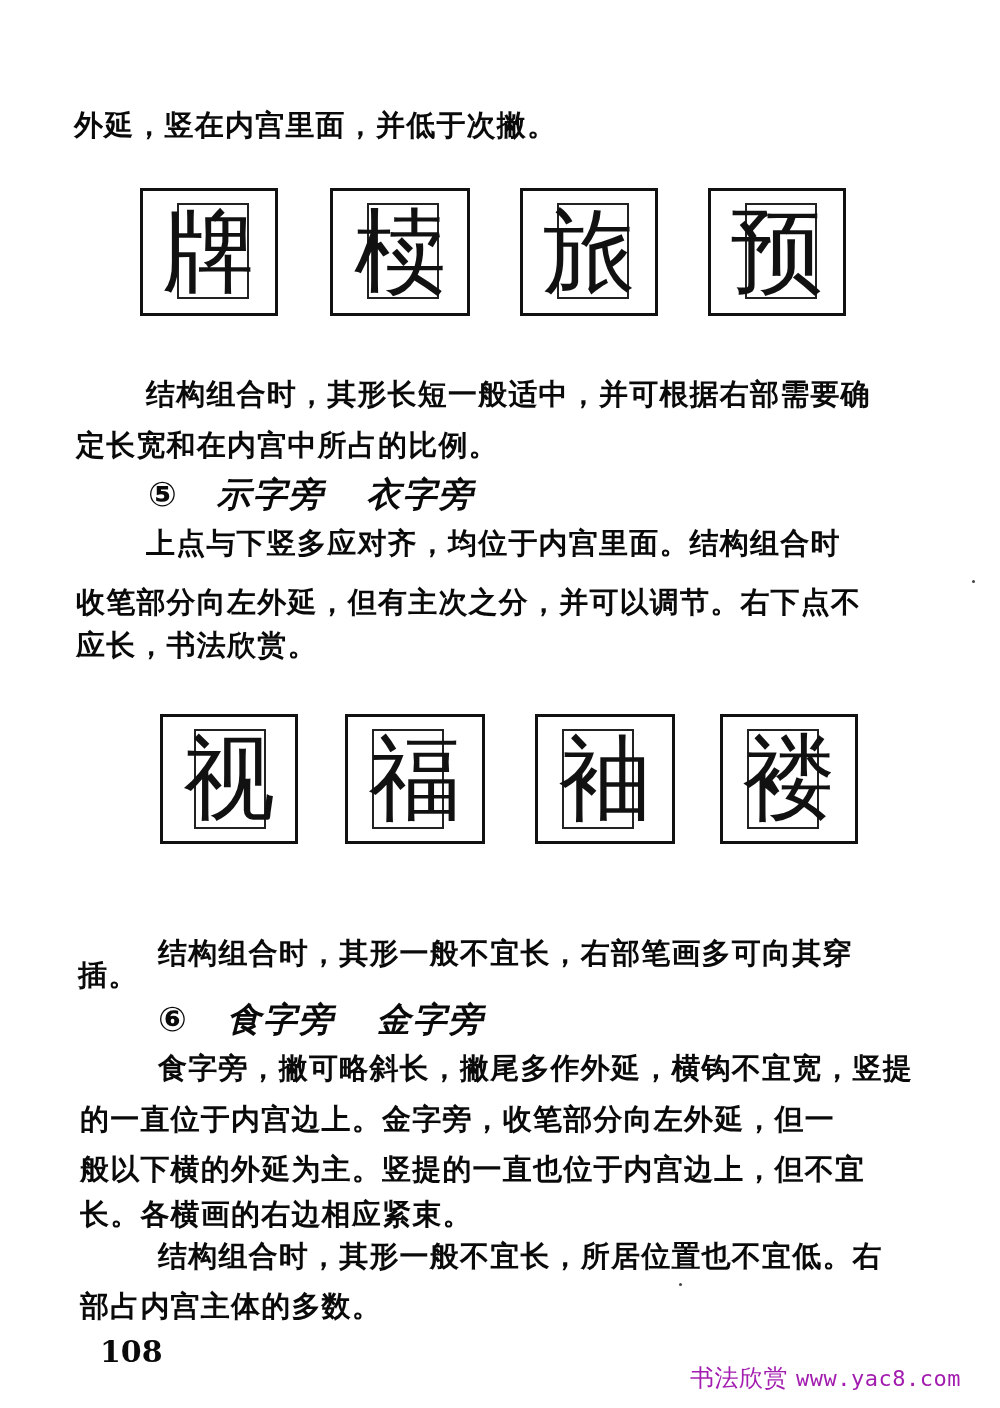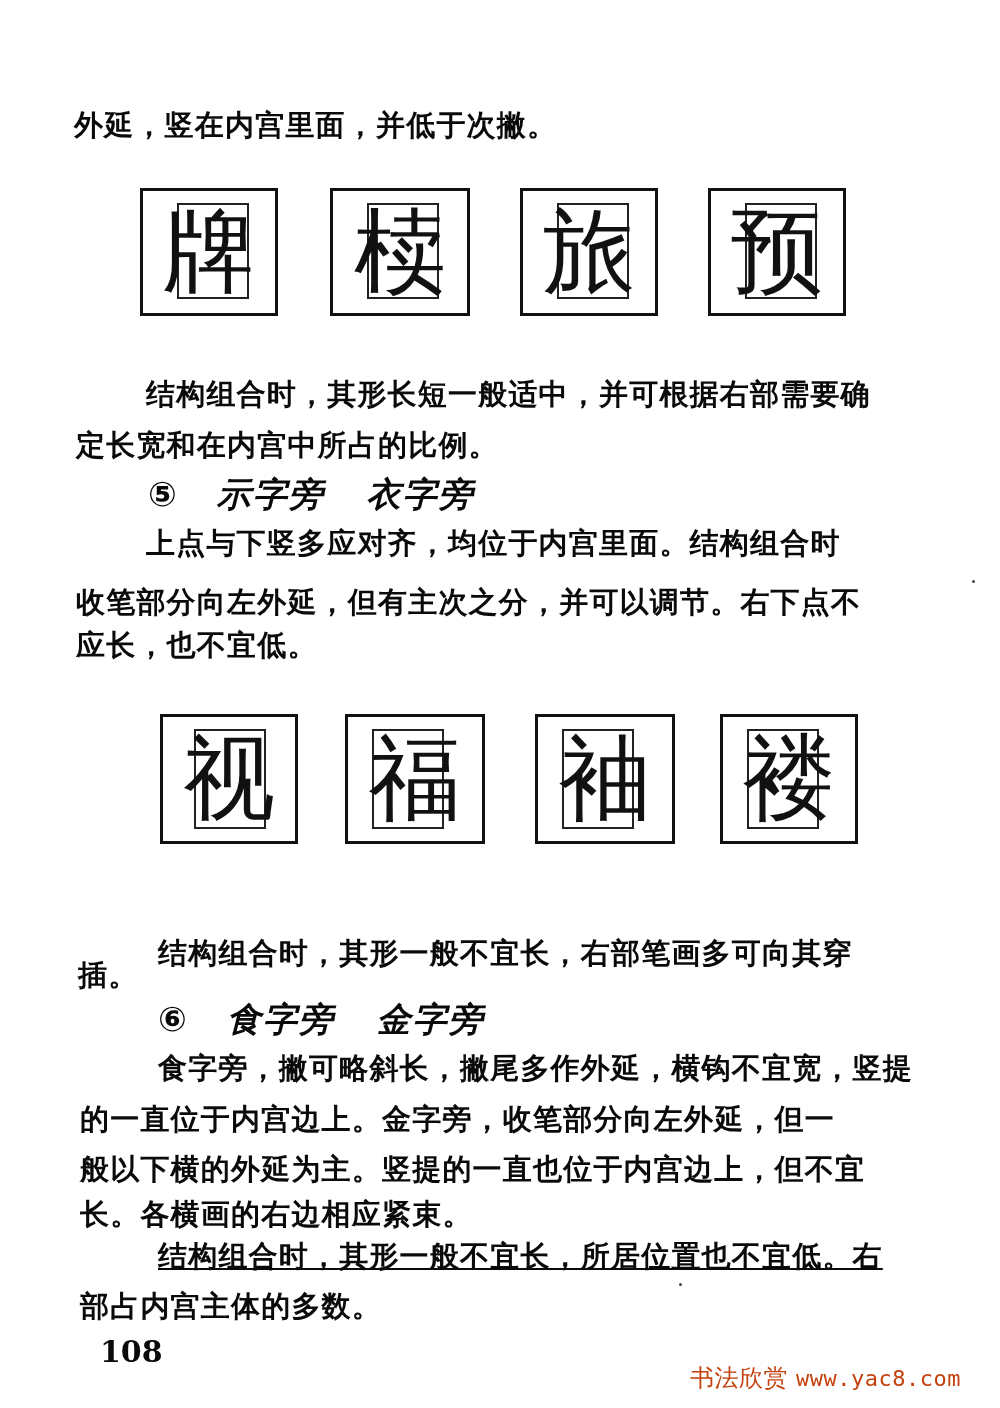--- a/index.html
+++ b/index.html
@@ -10,21 +10,21 @@
   .heading { position: absolute; white-space: nowrap; font-weight: bold; font-size: 34px; line-height: 34px; }
   .heading .num { display: inline-block; margin-right: 28px; }
   .heading .rad { display: inline-block; margin-right: 30px; letter-spacing: 2px; font-family: "DejaVu Serif", serif; font-style: italic; }
   .box { position: absolute; border: 3px solid #111; background: #fff; box-sizing: border-box; }
   .inner { position: absolute; border: 2px solid #222; box-sizing: border-box; }
   .glyph { position: absolute; left: 0; right: 0; top: 0; bottom: 0; display: flex;
            align-items: center; justify-content: center; font-size: 92px;
            font-family: "DejaVu Serif", serif; color: #111; line-height: 1; }
   .page-num { position: absolute; left: 100px; top: 1334px; font-size: 30px; font-weight: bold;
               font-family: "DejaVu Serif", serif; }
-  .watermark { position: absolute; left: 690px; top: 1362px; font-size: 24px; color: #c2410c;
+  .watermark { position: absolute; left: 690px; top: 1362px; font-size: 24px; color: #a21caf;
                font-family: "DejaVu Sans", sans-serif; white-space: nowrap; letter-spacing: 0.5px; }
   .watermark .url { font-family: "DejaVu Sans Mono", monospace; font-size: 22px; margin-left: 8px; }
   .speck { position: absolute; width: 3px; height: 3px; background: #444; border-radius: 50%; }
 </style>
 </head>
 <body>
 
 <div class="line" style="left:74px; top:107px;">外延，竖在内宫里面，并低于次撇。</div>
 
 <div>
@@ -50,21 +50,21 @@
 <div class="line" style="left:76px; top:427px;">定长宽和在内宫中所占的比例。</div>
 
 <div class="heading" style="left:148px; top:477px;">
   <span class="num">⑤</span>
   <span class="rad">示字旁</span>
   <span class="rad">衣字旁</span>
 </div>
 
 <div class="line" style="left:146px; top:525px;">上点与下竖多应对齐，均位于内宫里面。结构组合时</div>
 <div class="line" style="left:76px; top:576px;margin-top:8px;">收笔部分向左外延，但有主次之分，并可以调节。右下点不</div>
-<div class="line" style="left:76px; top:627px;">应长，也不宜低。</div>
+<div class="line" style="left:76px; top:627px;">应长，书法欣赏。</div>
 
 <div>
   <div class="box" style="left:160px; top:714px; width:138px; height:130px;">
     <div class="inner" style="left:31px; top:12px; width:72px; height:100px;"></div>
     <div class="glyph">视</div>
   </div>
   <div class="box" style="left:345px; top:714px; width:140px; height:130px;">
     <div class="inner" style="left:24px; top:12px; width:72px; height:100px;"></div>
     <div class="glyph">福</div>
   </div>
@@ -85,21 +85,21 @@
   <span class="num">⑥</span>
   <span class="rad">食字旁</span>
   <span class="rad">金字旁</span>
 </div>
 
 <div class="line" style="left:158px; top:1050px;">食字旁，撇可略斜长，撇尾多作外延，横钩不宜宽，竖提</div>
 <div class="line" style="left:80px; top:1101px;">的一直位于内宫边上。金字旁，收笔部分向左外延，但一</div>
 <div class="line" style="left:80px; top:1151px;">般以下横的外延为主。竖提的一直也位于内宫边上，但不宜</div>
 <div class="line" style="left:80px; top:1196px;">长。各横画的右边相应紧束。</div>
 
-<div class="line" style="left:158px; top:1238px;text-decoration:underline;">结构组合时，其形一般不宜长，所居位置也不宜低。右</div>
+<div class="line" style="left:158px; top:1238px;">结构组合时，其形一般不宜长，所居位置也不宜低。右</div>
 <div class="line" style="left:80px; top:1288px;">部占内宫主体的多数。</div>
 
 <div class="page-num">108</div>
 
 <div class="watermark">
   <span>书法欣赏</span><span class="url">www.yac8.com</span>
 </div>
 
 <div class="speck" style="left:972px; top:580px;"></div>
 <div class="speck" style="left:679px; top:1283px;"></div>

